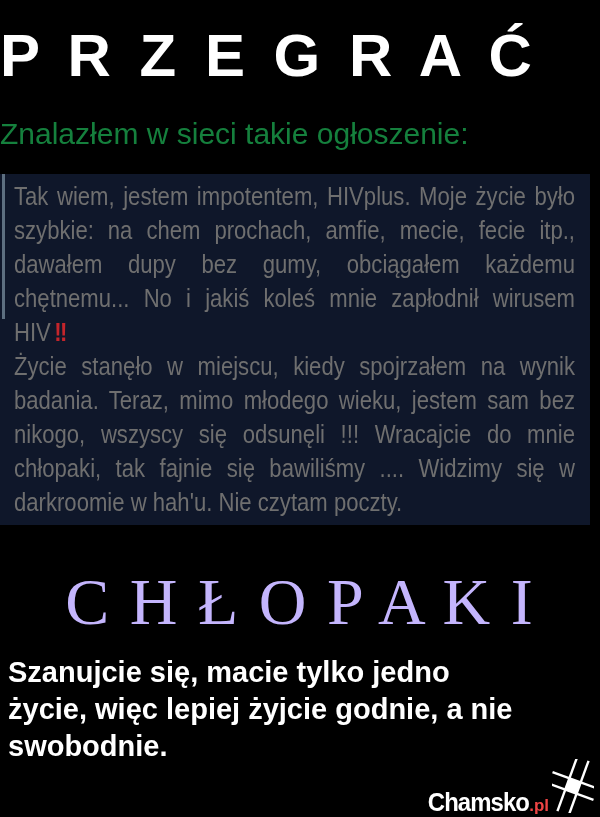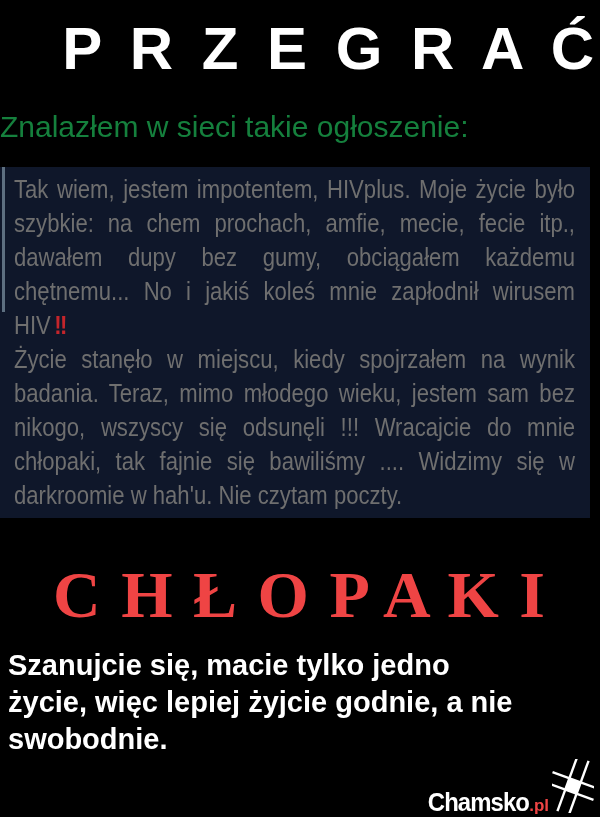--- a/index.html
+++ b/index.html
@@ -1,21 +1,21 @@
 <!DOCTYPE html>
 <html><head>
 <meta charset="utf-8">
 <style>
   html,body{margin:0;padding:0;}
   body{
     width:600px;height:817px;background:#000;overflow:hidden;position:relative;
     font-family:"Liberation Sans",sans-serif;
   }
   
-  .title{padding-top:10px;text-align:right;}
+  .title{padding-top:17px;text-align:left;}
   .title-line{
     color:#fff;font-weight:bold;font-size:60px;line-height:78px;
     letter-spacing:6px;white-space:nowrap;
   }
   
   .subtitle{
     margin-top:20px;text-align:left;color:#15803d;
     font-size:30px;line-height:38px;white-space:nowrap;
   }
   
@@ -75,21 +75,21 @@
     <div class="ad-line"><span>dawałem dupy bez gumy, obciągałem każdemu</span></div>
     <div class="ad-line"><span>chętnemu... No i jakiś koleś mnie zapłodnił wirusem HIV</span><span class="bang">!!</span></div>
     <div class="ad-line"><span>Życie stanęło w miejscu, kiedy spojrzałem na wynik</span></div>
     <div class="ad-line"><span>badania. Teraz, mimo młodego wieku, jestem sam bez</span></div>
     <div class="ad-line"><span>nikogo, wszyscy się odsunęli !!! Wracajcie do mnie</span></div>
     <div class="ad-line"><span>chłopaki, tak fajnie się bawiliśmy .... Widzimy się w</span></div>
     <div class="ad-line last"><span>darkroomie w hah'u. Nie czytam poczty.</span></div>
   </div>
 </div>
 
-<div class="chlopaki" style="color:#ef4444;font-weight:bold;">C H Ł O P A K I</div>
+<div class="chlopaki" style="color:#c4b5fd;">C H Ł O P A K I</div>
 
 <div class="message">
   <div class="message-line">Szanujcie się, macie tylko jedno</div>
   <div class="message-line">życie, więc lepiej żyjcie godnie, a nie</div>
   <div class="message-line">swobodnie.</div>
 </div>
 
 <div class="watermark">
   <span class="brand">Chamsko</span>
   <span class="tld">.pl</span>

